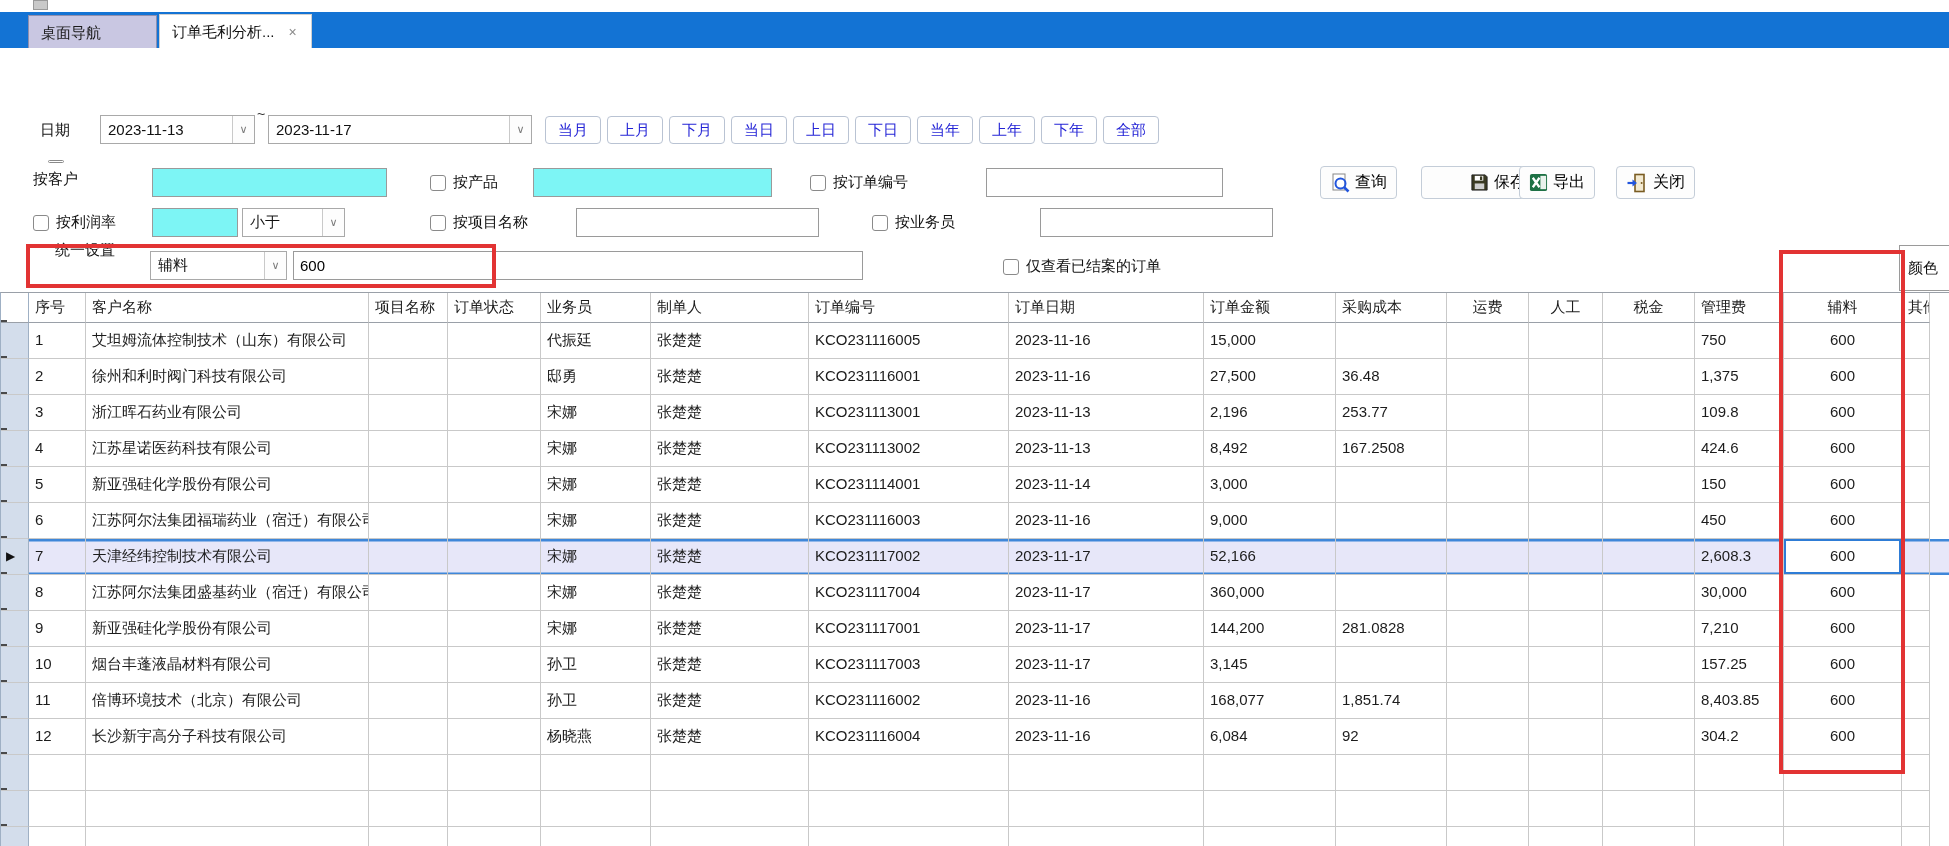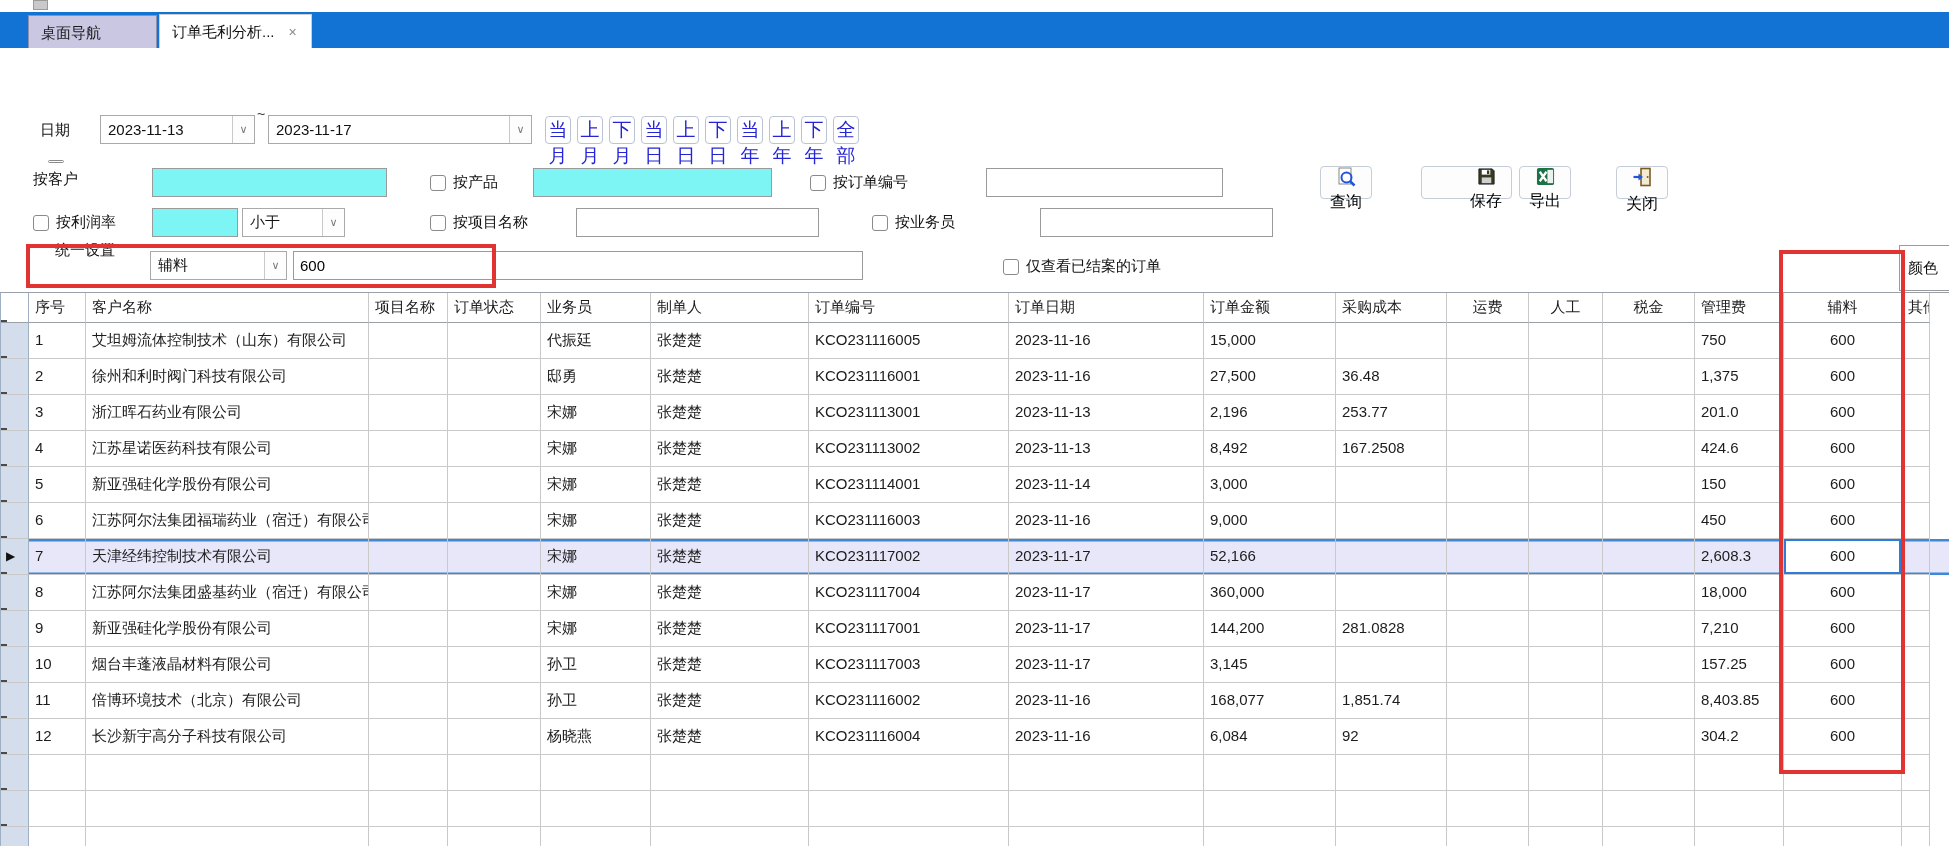--- a/index.html
+++ b/index.html
@@ -18,22 +18,22 @@
   .combo{position:absolute;height:29px;box-sizing:border-box;background:#fff;border:1px solid #a9a9a9;display:flex;align-items:center;font-size:15px;}
   .combo .val{flex:1;padding-left:7px;overflow:hidden;white-space:nowrap;}
   .combo .dd{width:21px;align-self:stretch;border-left:1px solid #c9c9c9;color:#7a7a7a;font-size:11px;display:flex;align-items:center;justify-content:center;background:#fdfdfd;}
   .inp{position:absolute;height:29px;box-sizing:border-box;border:1px solid #9a9a9a;font-size:15px;padding:0 6px;font-family:inherit;background:#fff;}
   .cyan{background:#7df5f5;}
   .chkgrp{position:absolute;height:29px;display:flex;align-items:center;gap:7px;}
   .chkbox{width:16px;height:16px;background:#fff;border:1px solid #8a8a8a;border-radius:3px;box-sizing:border-box;}
   .clabel{font-size:15px;white-space:nowrap;}
   .tilde{position:absolute;font-size:14px;color:#333;}
   .quick{position:absolute;left:545px;top:116px;display:flex;}
-  .qbtn{width:26px;height:28px;margin-right:6px;background:#fff;border:1px solid #b9c3d3;border-radius:4px;color:#2424d6;font-size:19px;padding:0;font-family:Liberation Serif, serif;}
-  .tbtn{position:absolute;height:33px;background:#fdfdfd;border:1px solid #c4cdd8;border-radius:4px;display:flex;align-items:center;gap:5px;padding:0 9px;font-size:16px;box-sizing:border-box;font-family:inherit;flex-direction:column;}
+  .qbtn{width:56px;height:28px;margin-right:6px;background:#fff;border:1px solid #b9c3d3;border-radius:4px;color:#2424d6;font-size:15px;padding:0;font-family:Liberation Serif, serif;}
+  .tbtn{position:absolute;height:33px;background:#fdfdfd;border:1px solid #c4cdd8;border-radius:4px;display:flex;align-items:center;gap:5px;padding:0 9px;font-size:16px;box-sizing:border-box;font-family:inherit;}
   .tbtn svg{display:block;}
   .colorbox{position:absolute;left:1899px;top:245px;width:64px;height:46px;background:#fff;border:1px solid #9a9a9a;box-sizing:border-box;font-size:15px;line-height:44px;padding-left:8px;}
   
   .red-box{position:absolute;border:4px solid #e23333;box-sizing:border-box;pointer-events:none;}
   .red-unified{left:26px;top:244px;width:470px;height:44px;}
   .red-column{left:1779px;top:250px;width:126px;height:524px;}
   
   .grid{position:absolute;left:0;top:292px;width:1949px;height:554px;overflow:hidden;border-top:1px solid #9aa0a8;border-left:1px solid #9fb0c4;box-sizing:border-box;}
   .grow{display:flex;background:#fff;}
   .cell{box-sizing:border-box;border-right:1px solid #c9c9c9;border-bottom:1px solid #c9c9c9;height:36px;line-height:34px;padding-left:6px;overflow:hidden;white-space:nowrap;font-size:15px;color:#1c1c1c;}
@@ -245,21 +245,21 @@
           <div class="cell c4"></div>
           <div class="cell c5">宋娜</div>
           <div class="cell c6">张楚楚</div>
           <div class="cell c7">KCO231113001</div>
           <div class="cell c8">2023-11-13</div>
           <div class="cell c9">2,196</div>
           <div class="cell c10">253.77</div>
           <div class="cell c11 ctr"></div>
           <div class="cell c12 ctr"></div>
           <div class="cell c13 ctr"></div>
-          <div class="cell c14">201.0</div>
+          <div class="cell c14">109.8</div>
           <div class="cell c15 ctr">600</div>
           <div class="cell c16"></div>
         </div>
         <div class="grow">
           <div class="cell m c0"></div>
           <div class="cell c1">4</div>
           <div class="cell c2">江苏星诺医药科技有限公司</div>
           <div class="cell c3"></div>
           <div class="cell c4"></div>
           <div class="cell c5">宋娜</div>
@@ -340,21 +340,21 @@
           <div class="cell c4"></div>
           <div class="cell c5">宋娜</div>
           <div class="cell c6">张楚楚</div>
           <div class="cell c7">KCO231117004</div>
           <div class="cell c8">2023-11-17</div>
           <div class="cell c9">360,000</div>
           <div class="cell c10"></div>
           <div class="cell c11 ctr"></div>
           <div class="cell c12 ctr"></div>
           <div class="cell c13 ctr"></div>
-          <div class="cell c14">18,000</div>
+          <div class="cell c14">30,000</div>
           <div class="cell c15 ctr">600</div>
           <div class="cell c16"></div>
         </div>
         <div class="grow">
           <div class="cell m c0"></div>
           <div class="cell c1">9</div>
           <div class="cell c2">新亚强硅化学股份有限公司</div>
           <div class="cell c3"></div>
           <div class="cell c4"></div>
           <div class="cell c5">宋娜</div>

